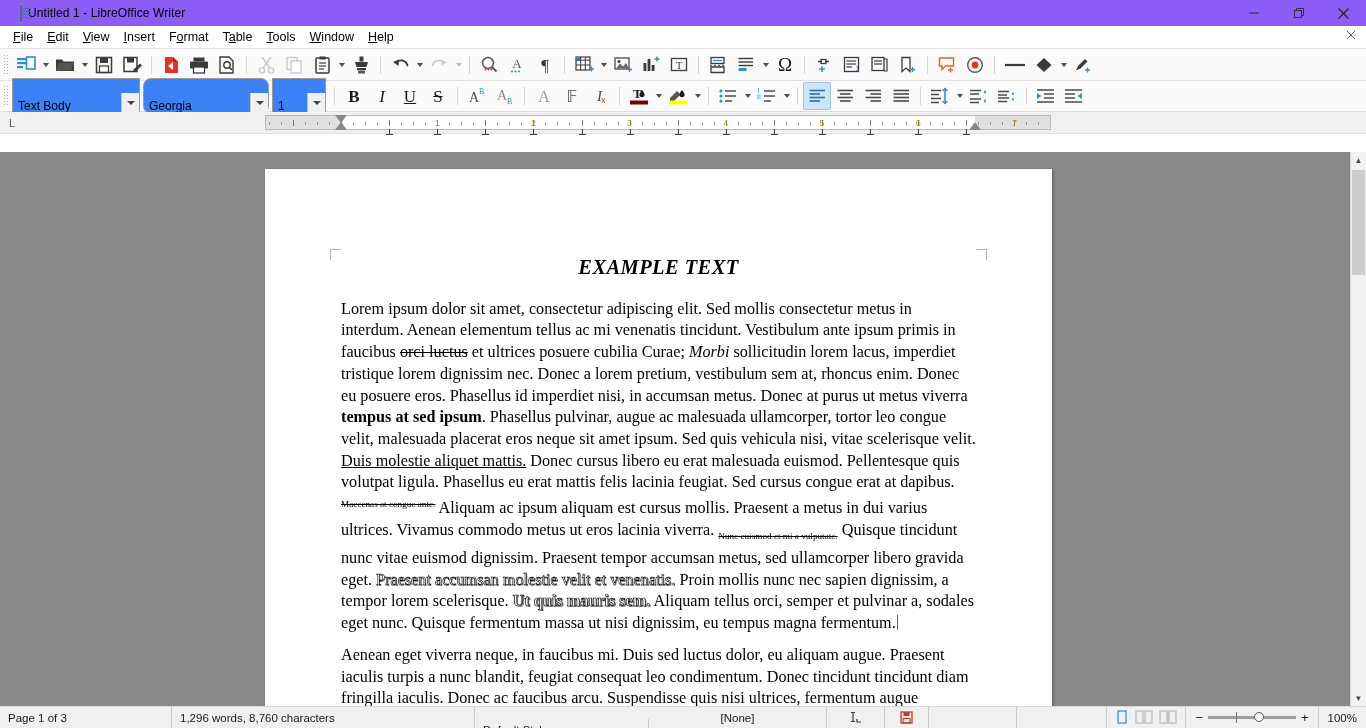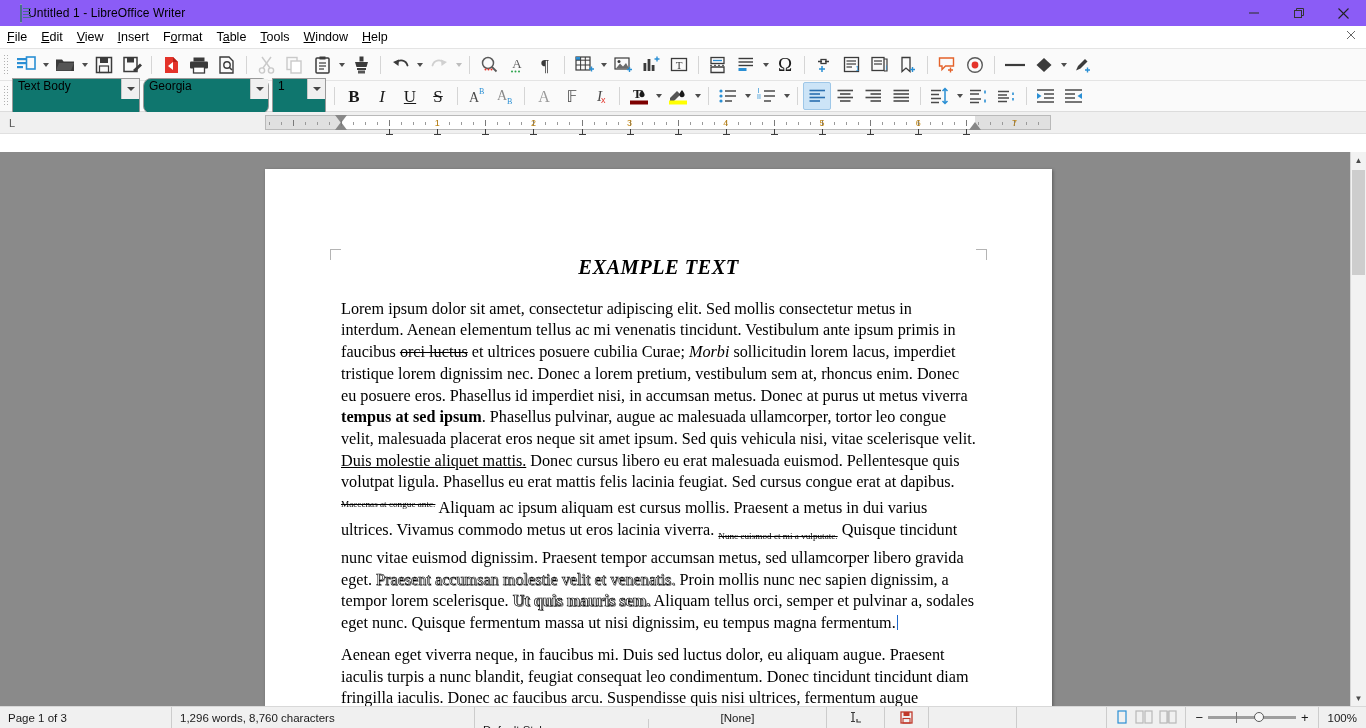--- a/index.html
+++ b/index.html
@@ -40,21 +40,21 @@
     width: 45px; height: 26px; display: flex;
     align-items: center; justify-content: center;
     font-size: 13px; color: #333;
   }
   .wbtn.close { font-size: 15px; }
   .wbtn svg { display: block; }
 
   
   .menubar {
     height: 22px; background: #ffffff;
-    display: flex; align-items: center; 
+    display: flex; align-items: center; padding-left: 6px;
     position: relative;
   }
   .menuitem {
     font-size: 12.5px; color: #000;
     padding: 2px 7px; white-space: nowrap;
   }
   .menuitem u { text-decoration: underline; }
   .menu-close {
     position: absolute; right: 10px; top: 4px;
     font-size: 11px; color: #555;
@@ -91,22 +91,22 @@
   }
   .caret::after {
     content: ""; border-left: 3.5px solid transparent;
     border-right: 3.5px solid transparent; border-top: 4px solid #4d4d4d;
   }
   .caret.dim::after { border-top-color: #bdbdbd; }
   svg { shape-rendering: geometricPrecision; }
 
   
   .combo {
-    height: 36px; background: #0f766e; border: 1px solid #9a9a9a;
-    display: flex; align-items: flex-start; flex: 0 0 auto;
+    height: 36px; background: #3b82f6; border: 1px solid #9a9a9a;
+    display: flex; align-items: flex-end; flex: 0 0 auto;
     margin-right: 3px;
   }
   .combo .val {
     font-size: 12px; color: #000; padding: 0 4px 0 5px;
     flex: 1 1 auto; white-space: nowrap; overflow: hidden;
   }
   .combo .dd {
     width: 18px; height: 20px; background: #f0f0f0;
     border-left: 1px solid #c8c8c8;
     display: flex; align-items: center; justify-content: center;

